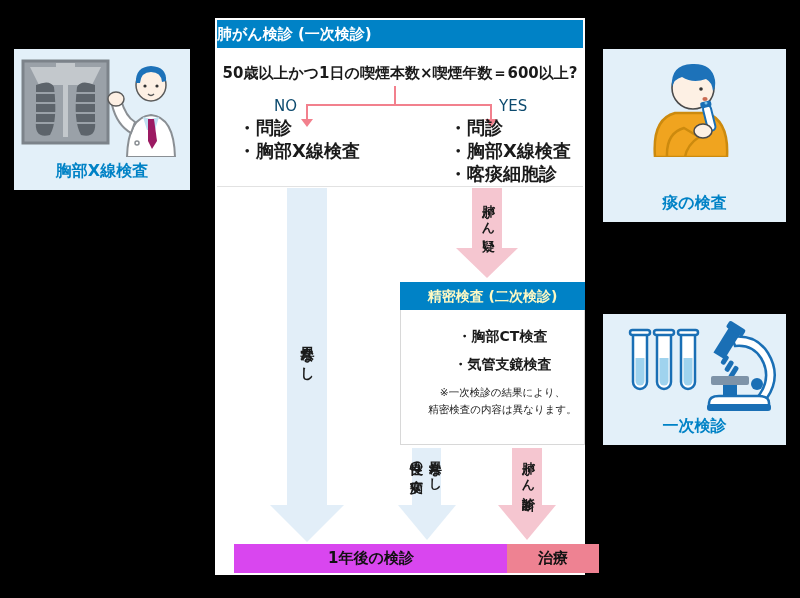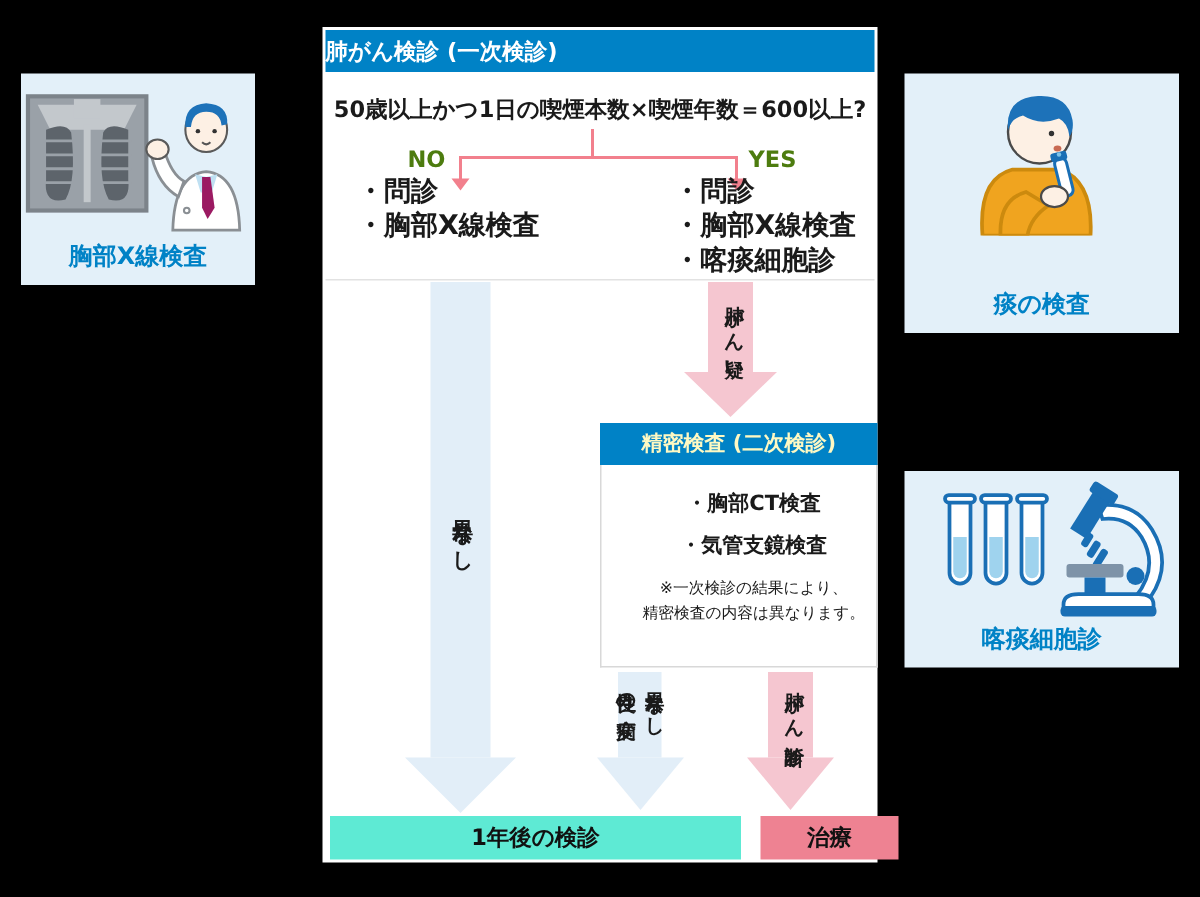--- a/index.html
+++ b/index.html
@@ -3,33 +3,33 @@
 <meta charset="utf-8">
 <style>
   html,body{margin:0;padding:0;background:#000;}
   .stage{position:relative;width:800px;height:598px;background:#000;overflow:hidden;
          font-family:"DejaVu Sans","Liberation Sans",sans-serif;color:#1a1a1a;}
   
   .side-box{position:absolute;background:#e3f0f9;}
   .side-box .illo{position:absolute;top:6px;left:0;right:0;display:flex;justify-content:center;}
   .side-label{position:absolute;left:0;right:0;bottom:8px;text-align:center;
               font-size:16px;font-weight:700;color:#0082c6;}
-  #box-left{left:14px;top:49px;width:156px;height:141px;}
+  #box-left{left:14px;top:49px;width:176px;height:141px;}
   #box-right-top{left:603px;top:49px;width:183px;height:173px;}
   #box-right-bottom{left:603px;top:314px;width:183px;height:131px;}
   
   .panel{position:absolute;left:215px;top:18px;width:370px;height:557px;background:#fff;}
   .panel-header{position:absolute;left:2px;top:2px;width:366px;height:28px;background:#0082c6;
                 color:#fff;font-size:15px;font-weight:700;line-height:28px;}
   .question{position:absolute;left:0;top:46px;width:370px;text-align:center;
             font-size:15px;font-weight:700;}
   .sline{position:absolute;background:#f2808d;}
   .sarrow{position:absolute;width:0;height:0;border-left:6px solid transparent;
           border-right:6px solid transparent;border-top:8px solid #f2808d;}
-  .branch-label{position:absolute;font-size:15px;font-weight:700;color:#4d7c0f;}
+  .branch-label{position:absolute;font-size:15px;font-weight:400;color:#0c4a6e;}
   .check-list{position:absolute;font-size:18px;font-weight:700;line-height:23px;}
   .separator{position:absolute;left:2px;top:168px;width:366px;height:1px;background:#e2e2e2;}
   
   .shaft-blue{position:absolute;background:#e2eef8;}
   .head-blue{position:absolute;width:0;height:0;border-left:37px solid transparent;
              border-right:37px solid transparent;border-top:37px solid #e2eef8;}
   .shaft-pink{position:absolute;background:#f5c6d0;}
   .vtext{position:absolute;writing-mode:vertical-rl;text-orientation:upright;
          font-weight:700;letter-spacing:2px;color:#1a1a1a;}
   
@@ -129,21 +129,21 @@
           <rect x="125" y="46" width="5" height="14" rx="2"></rect>
           <rect x="111" y="42" width="5" height="10" rx="2"></rect>
         </g>
         <rect x="100" y="56" width="38" height="9" rx="2" fill="#7e93a8"></rect>
         <rect x="112" y="65" width="14" height="14" fill="#1a6fb5"></rect>
         <circle cx="146" cy="64" r="6" fill="#1a6fb5"></circle>
         <path d="M98 88 v-5 q0 -7 10 -7 h40 q10 0 10 7 v5 z" fill="#fff" stroke="#1a6fb5" stroke-width="2.5"></path>
         <rect x="96" y="84" width="64" height="7" rx="3" fill="#1a6fb5"></rect>
       </svg>
     </div>
-    <div class="side-label">喀痰細胞診</div>
+    <div class="side-label">一次検診</div>
   </div>
 
   <div class="panel">
 
     <div class="panel-header">肺がん検診 (一次検診)</div>
 
     <div class="question">50歳以上かつ1日の喫煙本数×喫煙年数＝600以上?</div>
 
     <div class="sline" style="left:179px;top:68px;width:2px;height:20px;"></div>
     <div class="sline" style="left:91px;top:86px;width:186px;height:2px;"></div>
@@ -193,17 +193,17 @@
     <div style="position:absolute;left:183px;top:487px;width:0;height:0;border-left:29px solid transparent;border-right:29px solid transparent;border-top:35px solid #e2eef8;"></div>
     <div class="vtext" style="left:192px;top:433px;width:38px;height:96px;font-size:13px;line-height:19px;letter-spacing:1px;">
       <div>異常なし</div>
       <div>良性の病変</div>
     </div>
 
     <div class="shaft-pink" style="left:297px;top:430px;width:30px;height:57px;"></div>
     <div style="position:absolute;left:283px;top:487px;width:0;height:0;border-left:29px solid transparent;border-right:29px solid transparent;border-top:35px solid #f5c6d0;"></div>
     <div class="vtext" style="left:304px;top:433px;font-size:13px;">肺がん診断</div>
 
-    <div class="bar" style="left:5px;top:526px;width:274px;background:#5eead4;">1年後の検診</div>
+    <div class="bar" style="left:19px;top:526px;width:274px;background:#d946ef;">1年後の検診</div>
     <div class="bar" style="left:292px;top:526px;width:92px;background:#ee8292;">治療</div>
   </div>
 
 </div>
 
 </body></html>

